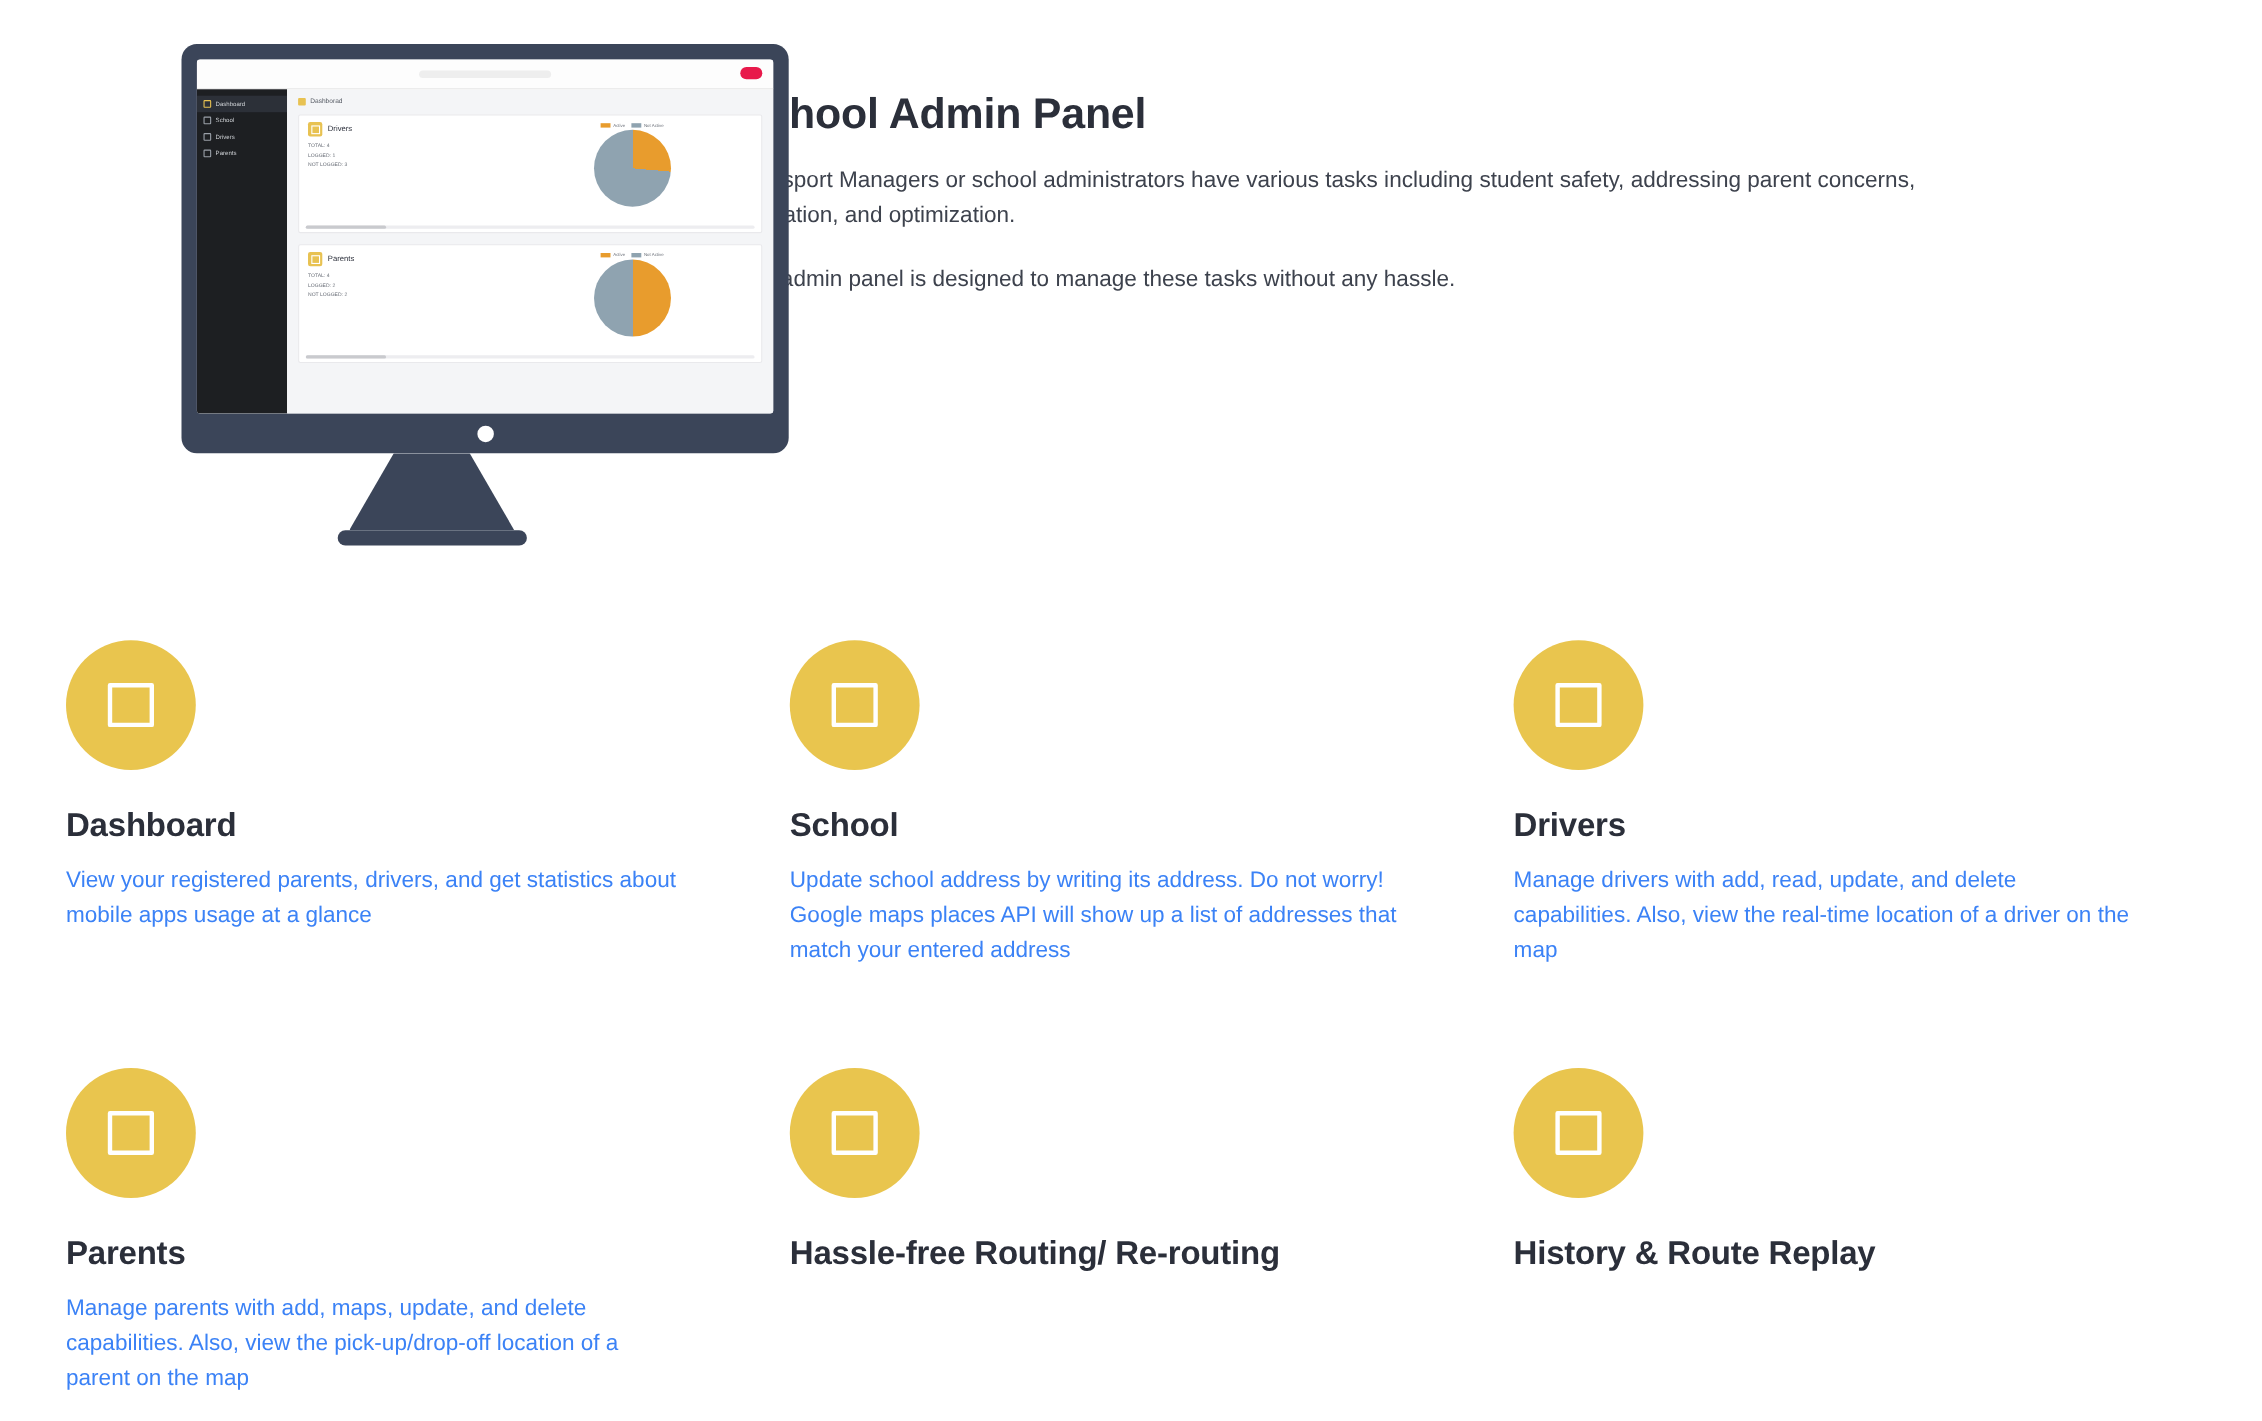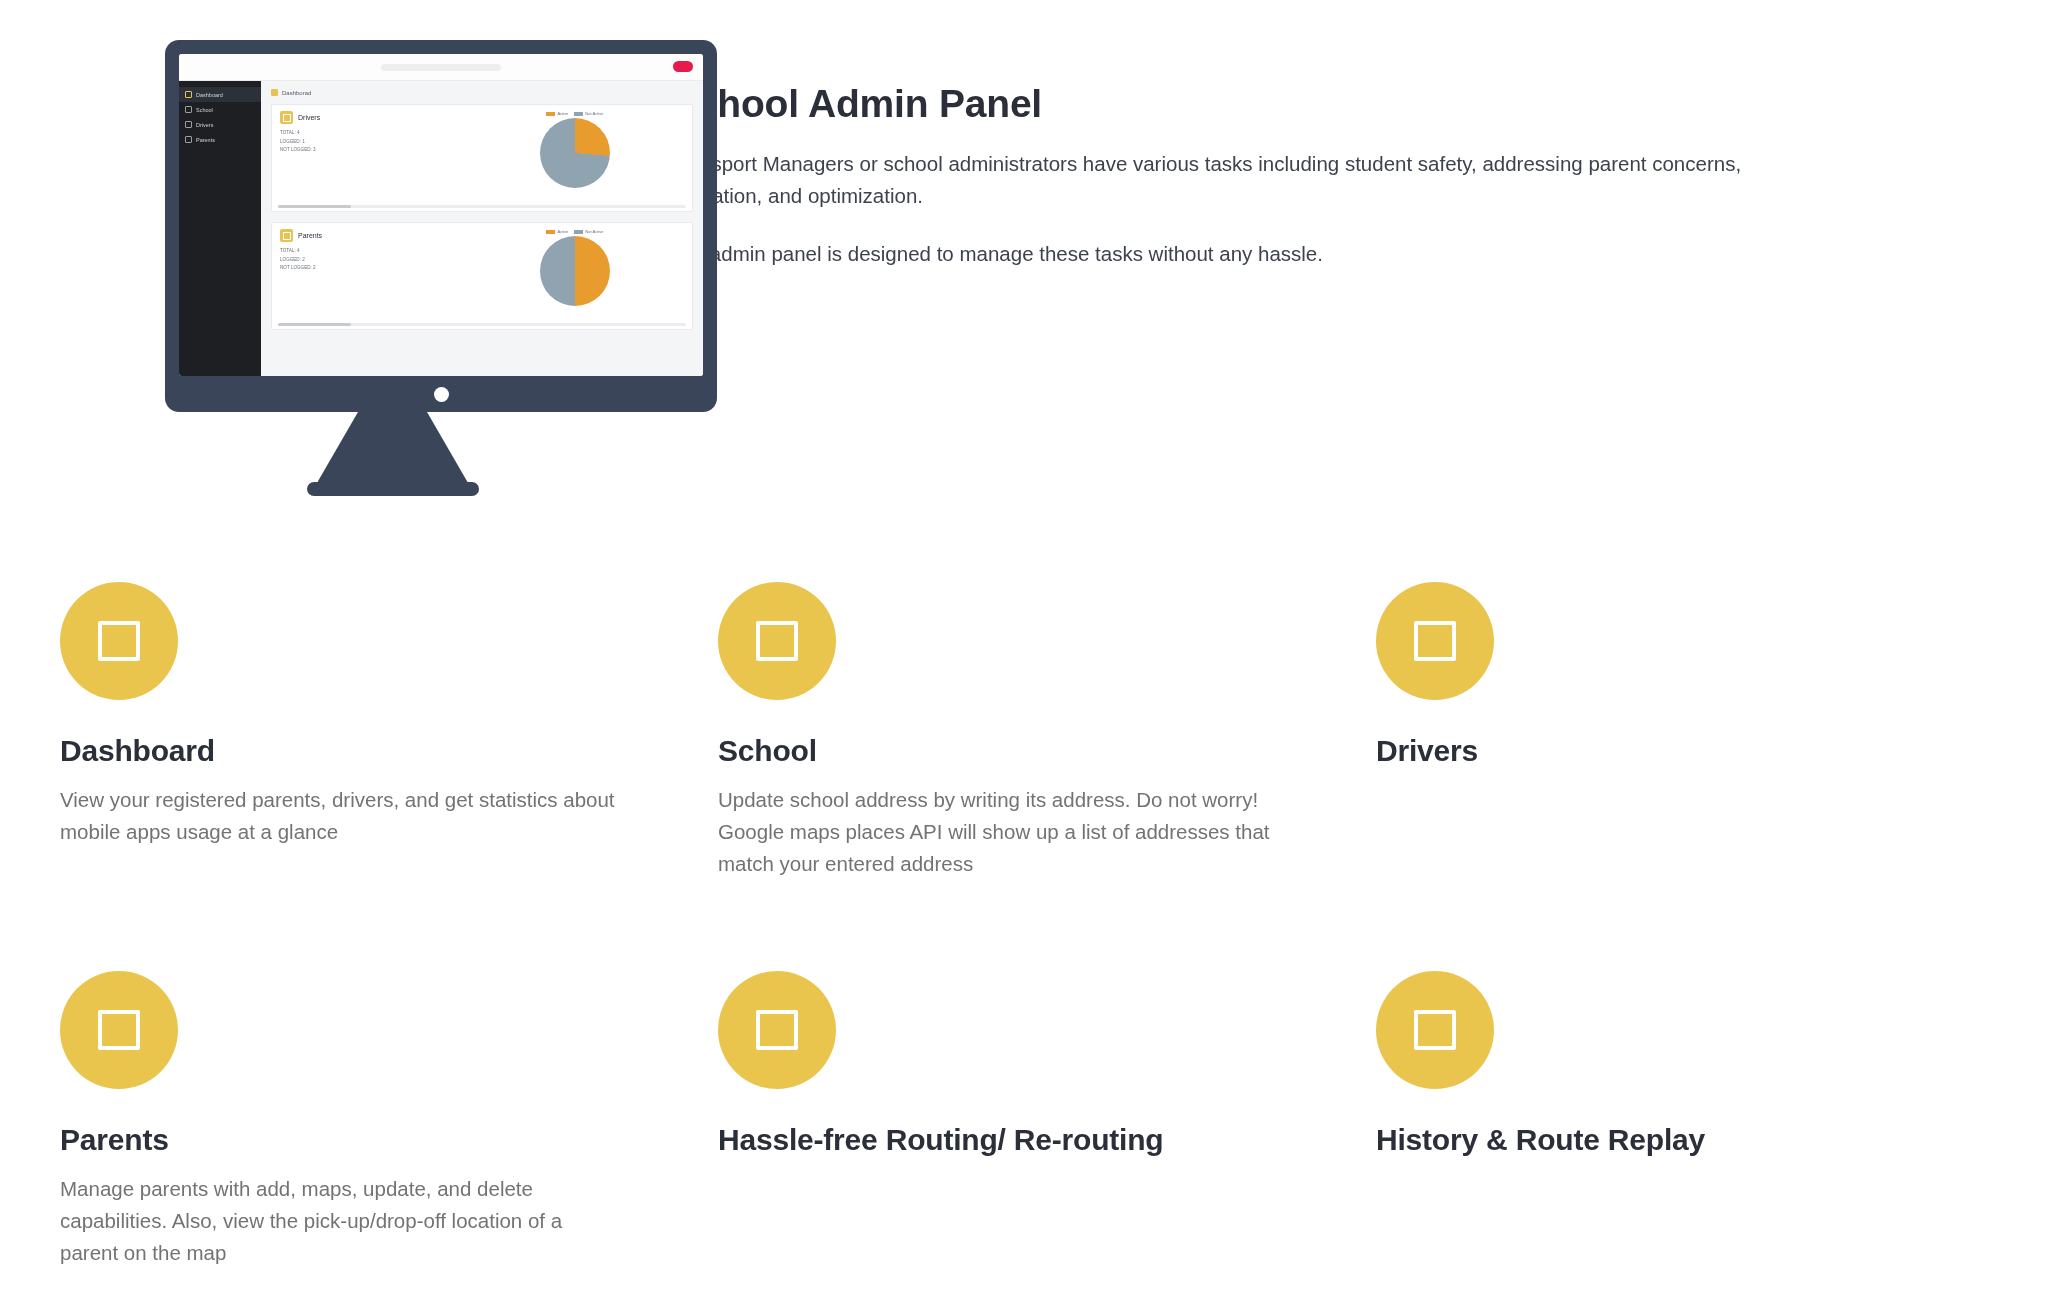--- a/index.html
+++ b/index.html
@@ -272,21 +272,21 @@
   .f-title {
     font-size: 30px;
     font-weight: 600;
     color: #2b2f3a;
     margin: 0 0 16px 0;
     letter-spacing: -0.2px;
   }
   .f-desc {
     font-size: 20.5px;
     line-height: 1.55;
-    color: #737373;
+    color: #3b82f6;
     margin: 0;
   }
 </style>
 </head>
 <body>
 
 <div class="page">
 
   <div class="hero">
 
@@ -422,20 +422,21 @@
         </div>
       <h2 class="f-title">School</h2>
       <p class="f-desc">Update school address by writing its address. Do not worry! Google maps places API will show up a list of addresses that match your entered address</p>
     </div>
 
     <div class="feature">
       <div class="f-icon">
           <i></i>
         </div>
       <h2 class="f-title">Drivers</h2>
+      <p class="f-desc">Manage drivers with add, read, update, and delete capabilities. Also, view the real-time location of a driver on the map</p>
     </div>
 
     <div class="feature">
       <div class="f-icon">
           <i></i>
         </div>
       <h2 class="f-title">Parents</h2>
       <p class="f-desc">Manage parents with add, maps, update, and delete capabilities. Also, view the pick-up/drop-off location of a parent on the map</p>
     </div>
 

